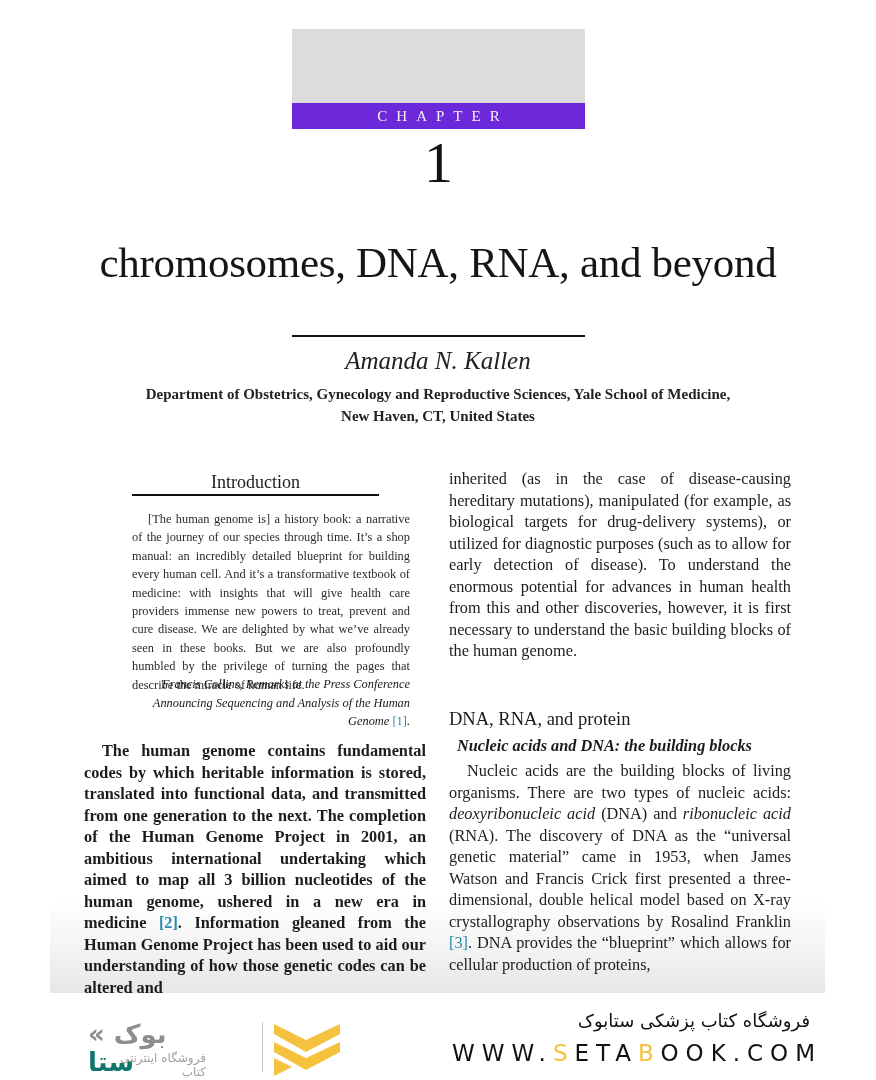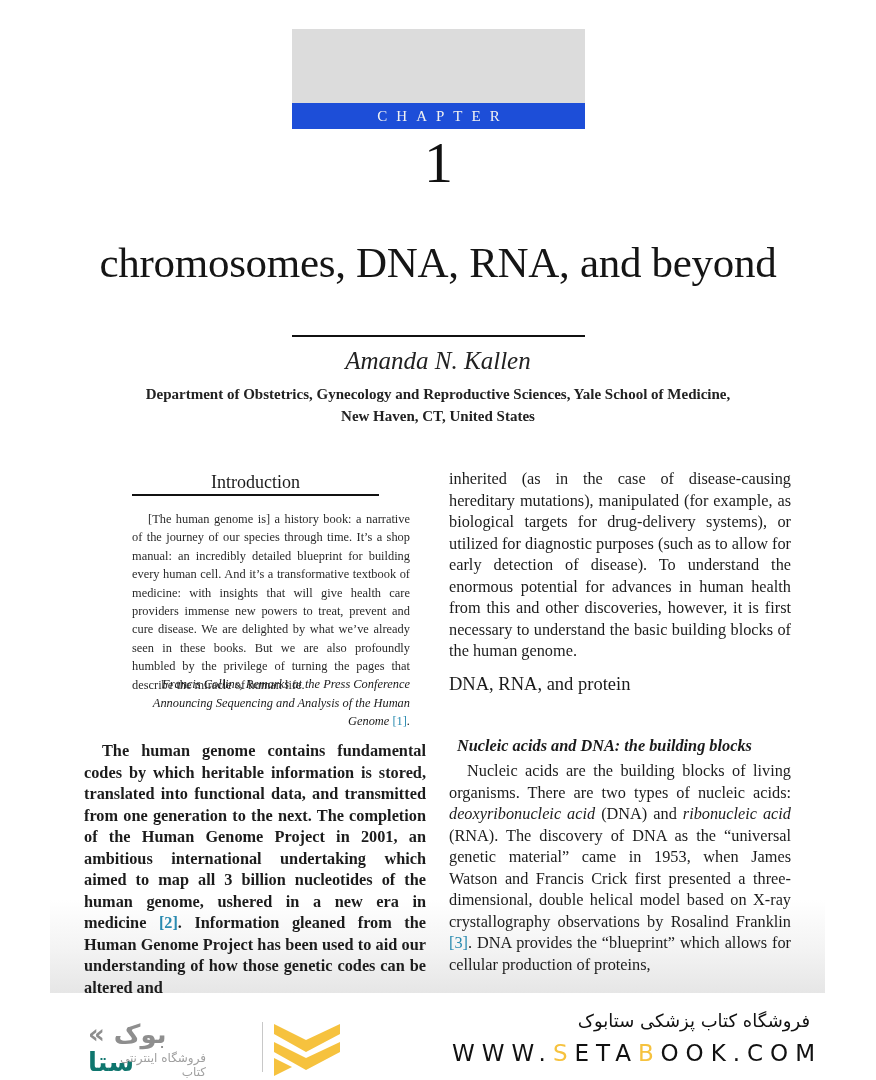--- a/index.html
+++ b/index.html
@@ -8,21 +8,21 @@
 
   .page {
     position: absolute; left: 50px; top: 0; width: 775px; height: 993px;
     background: linear-gradient(to bottom, #ffffff 0px, #ffffff 900px, #f3f3f3 950px, #e6e6e6 993px);
   }
 
   
   .chapter-block { position: absolute; left: 292px; top: 29px; width: 293px; }
   .chapter-gray { height: 74px; background: #dcdcdc; }
   .chapter-bar {
-    height: 26px; background: #1d4ed8; color: #f2f2f2;
+    height: 26px; background: #6d28d9; color: #f2f2f2;
     font-size: 15px; letter-spacing: 9px; text-align: center; line-height: 26px;
     padding-left: 9px;
   }
   .chapter-number {
     position: absolute; left: 292px; top: 133px; width: 293px; text-align: center;
     font-size: 58px; line-height: 60px; color: #111;
   }
 
   
   .title {
@@ -61,21 +61,21 @@
     text-indent: 18px;
     font-weight: bold;
   }
 
   
   .body-right-top {
     position: absolute; left: 449px; top: 468px; width: 342px;
     font-size: 16.3px; line-height: 21.5px; text-align: justify; color: #1c1c1c;
   }
   .section-heading {
-    position: absolute; left: 449px; top: 672px; width: 342px;
+    position: absolute; left: 449px; top: 707px; width: 342px;
     font-size: 18.5px; line-height: 24px; color: #1a1a1a;
   }
   .subsection-heading {
     position: absolute; left: 449px; top: 735px; width: 342px;
     font-size: 16.3px; line-height: 22px; font-weight: bold; font-style: italic; color: #1a1a1a; margin-left: 8px;
   }
   .body-right-bottom {
     position: absolute; left: 449px; top: 760px; width: 342px;
     font-size: 16.3px; line-height: 21.5px; text-align: justify; color: #1c1c1c;
     text-indent: 18px;

